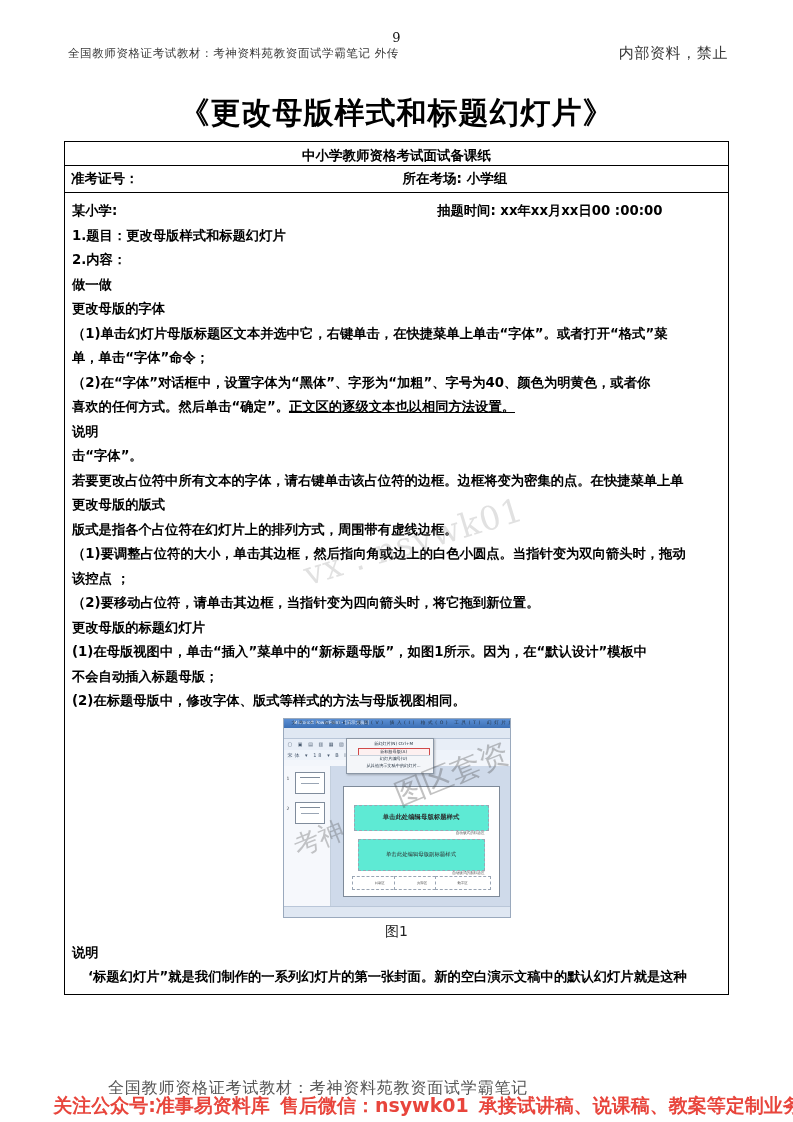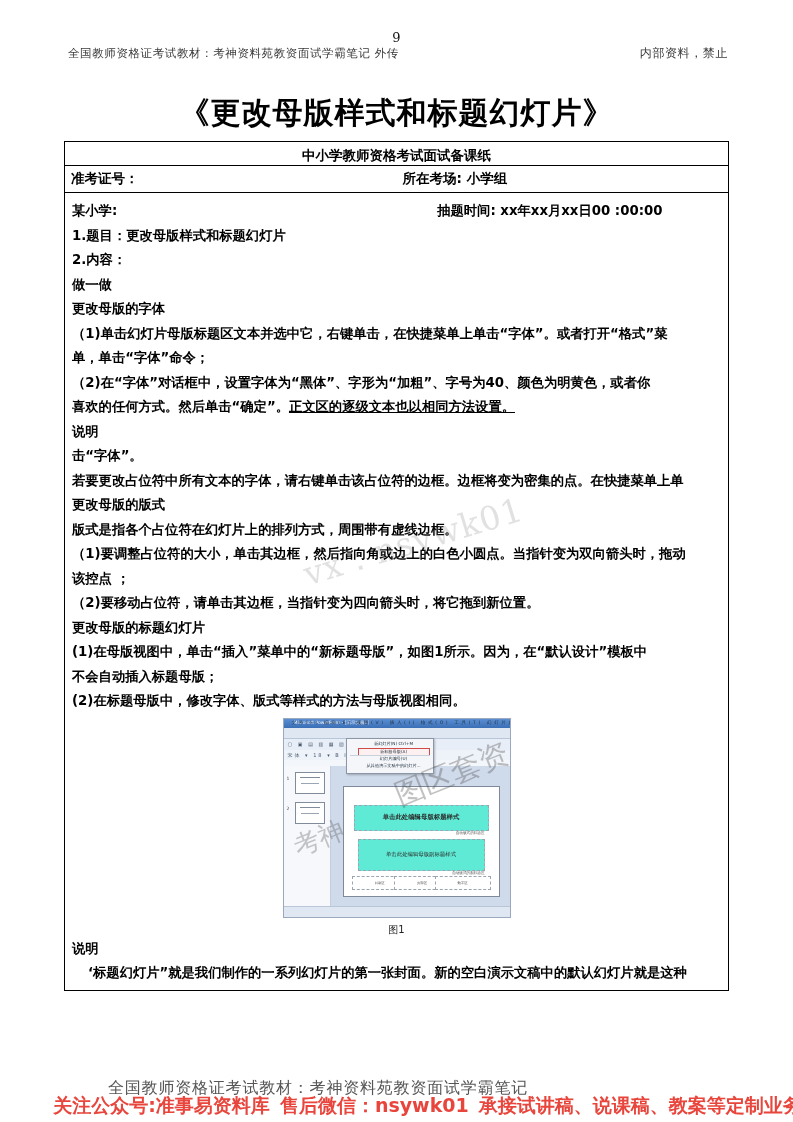--- a/index.html
+++ b/index.html
@@ -48,21 +48,21 @@
     font-size: 11.5px;
     line-height: 17px;
     letter-spacing: 0.6px;
     color: #3a3a3a;
     font-family: "DejaVu Serif", "Liberation Serif", serif;
   }
   .header-right {
     position: absolute;
     top: 0;
     right: 0;
-    font-size: 12px;
+    font-size: 15px;
     line-height: 17px;
     letter-spacing: 0.6px;
     color: #3a3a3a;
     font-family: "DejaVu Serif", "Liberation Serif", serif;
     white-space: nowrap;
   }
 
   
   .doc-title {
     position: absolute;
@@ -250,21 +250,21 @@
   .ppt-menu-item.m3 { top: 17px; }
   .ppt-menu-item.m4 { top: 24.5px; }
   .ppt-menu-sep {
     position: absolute; left: 3px; right: 3px; top: 16px; height: 1px; background: #c9d2dc;
   }
   .ppt-statusbar {
     position: absolute; bottom: 0; left: 0; right: 0; height: 10px;
     background: #dfe7f2; border-top: 1px solid #b9c6d8;
   }
   .fig-caption {
-    font-size: 10px;
+    font-size: 14px;
     color: #222;
     margin-top: 1px;
     font-family: "DejaVu Sans", "Liberation Sans", sans-serif;
   }
 
   
   .img-wm {
     position: absolute;
     left: 48%; top: 18%;
     transform: rotate(-22deg);

